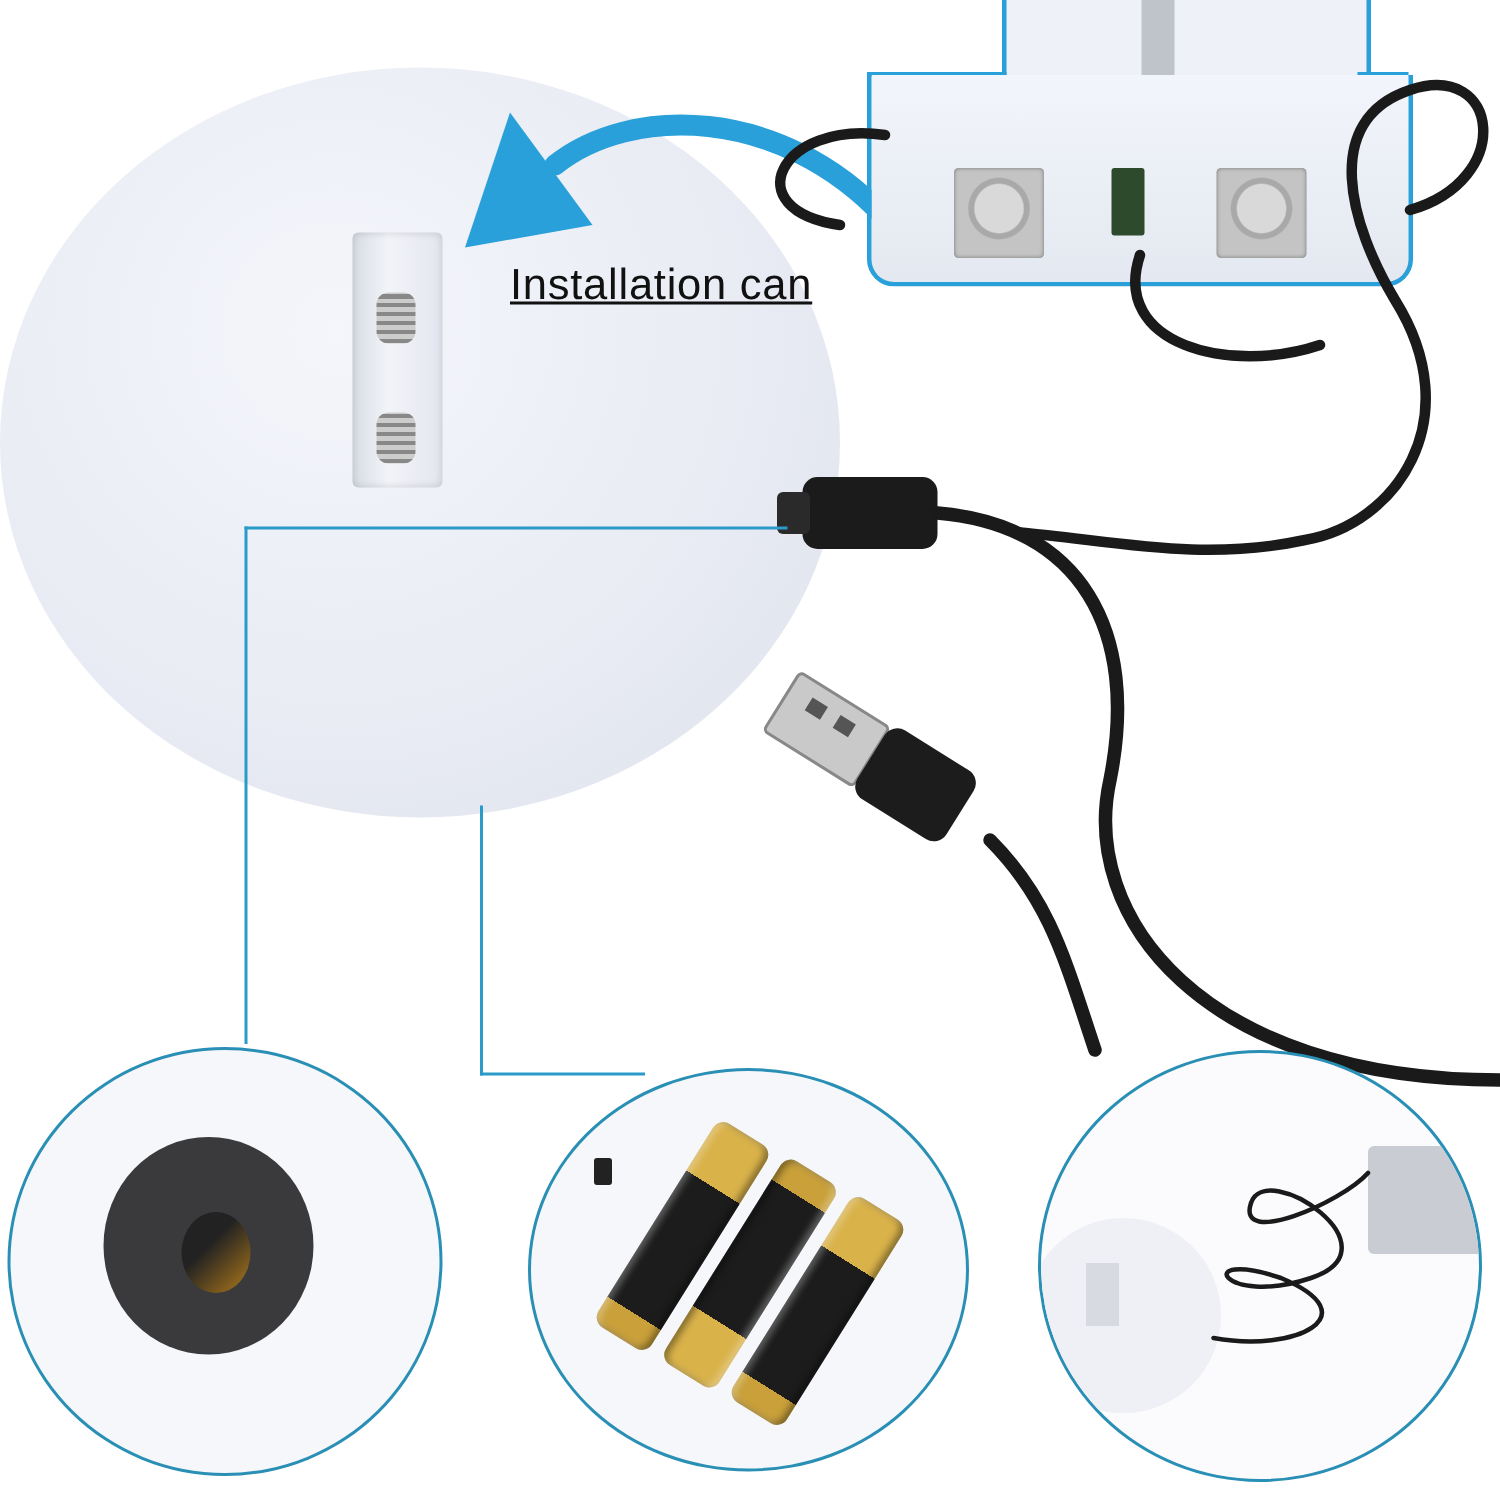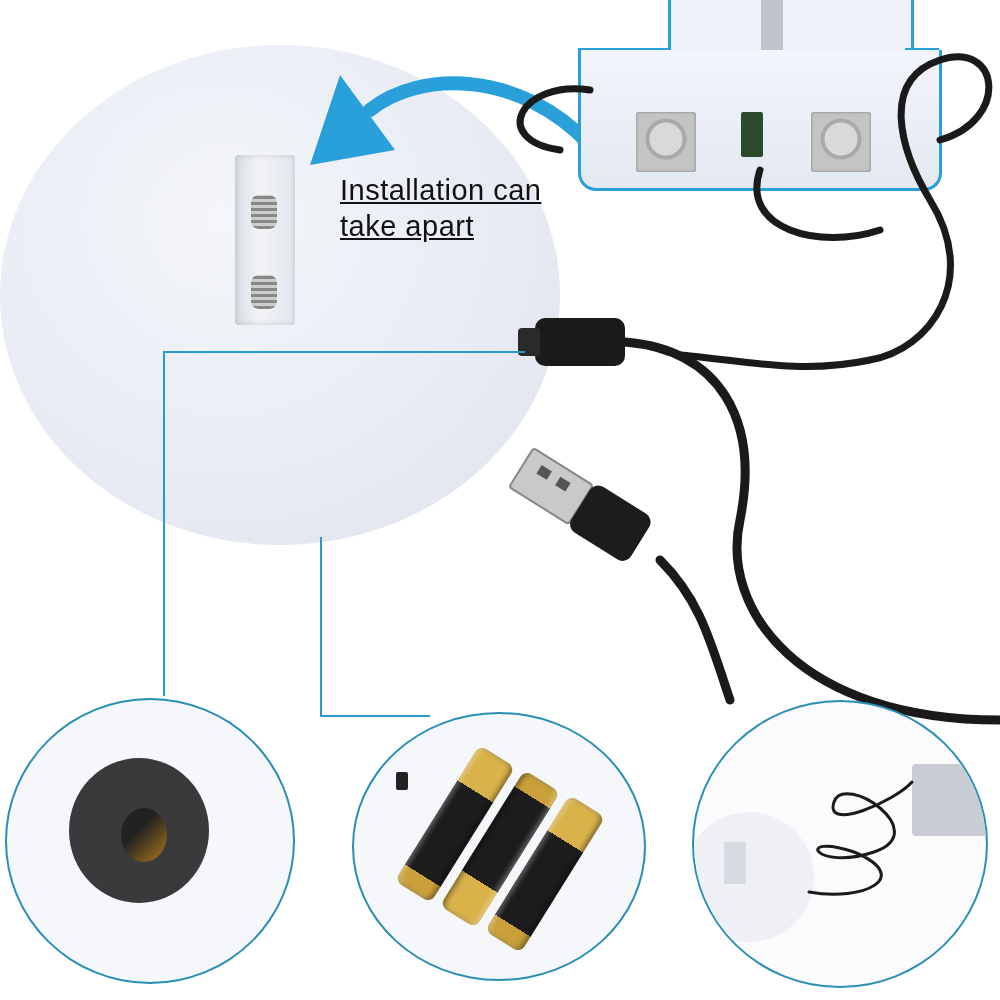--- a/index.html
+++ b/index.html
@@ -61,21 +61,20 @@
   <div class="abs spring" style="left:16px; top:120px;"></div>
 </div>
 
 <svg class="abs" style="left:300px; top:60px;" width="300" height="110">
   <path d="M290 85 C 220 10, 120 10, 70 50" fill="none" stroke="#29a0d9" stroke-width="14" stroke-linecap="round"></path>
   <polygon points="10,105 40,15 95,90" fill="#29a0d9"></polygon>
 </svg>
 
 <div class="abs caption">
   <div>Installation can</div>
-  <div>take apart</div>
 </div>
 
 <div class="abs inset-stem">
   <div class="abs" style="left:90px; top:0; width:22px; height:60px; background:#bfc3ca;"></div>
 </div>
 <div class="abs inset-top"></div>
 <div class="abs inset-top2"></div>
 <div class="abs inset">
   <div class="abs contact" style="left:55px; top:62px;"></div>
   <div class="abs contact" style="left:230px; top:62px;"></div>

